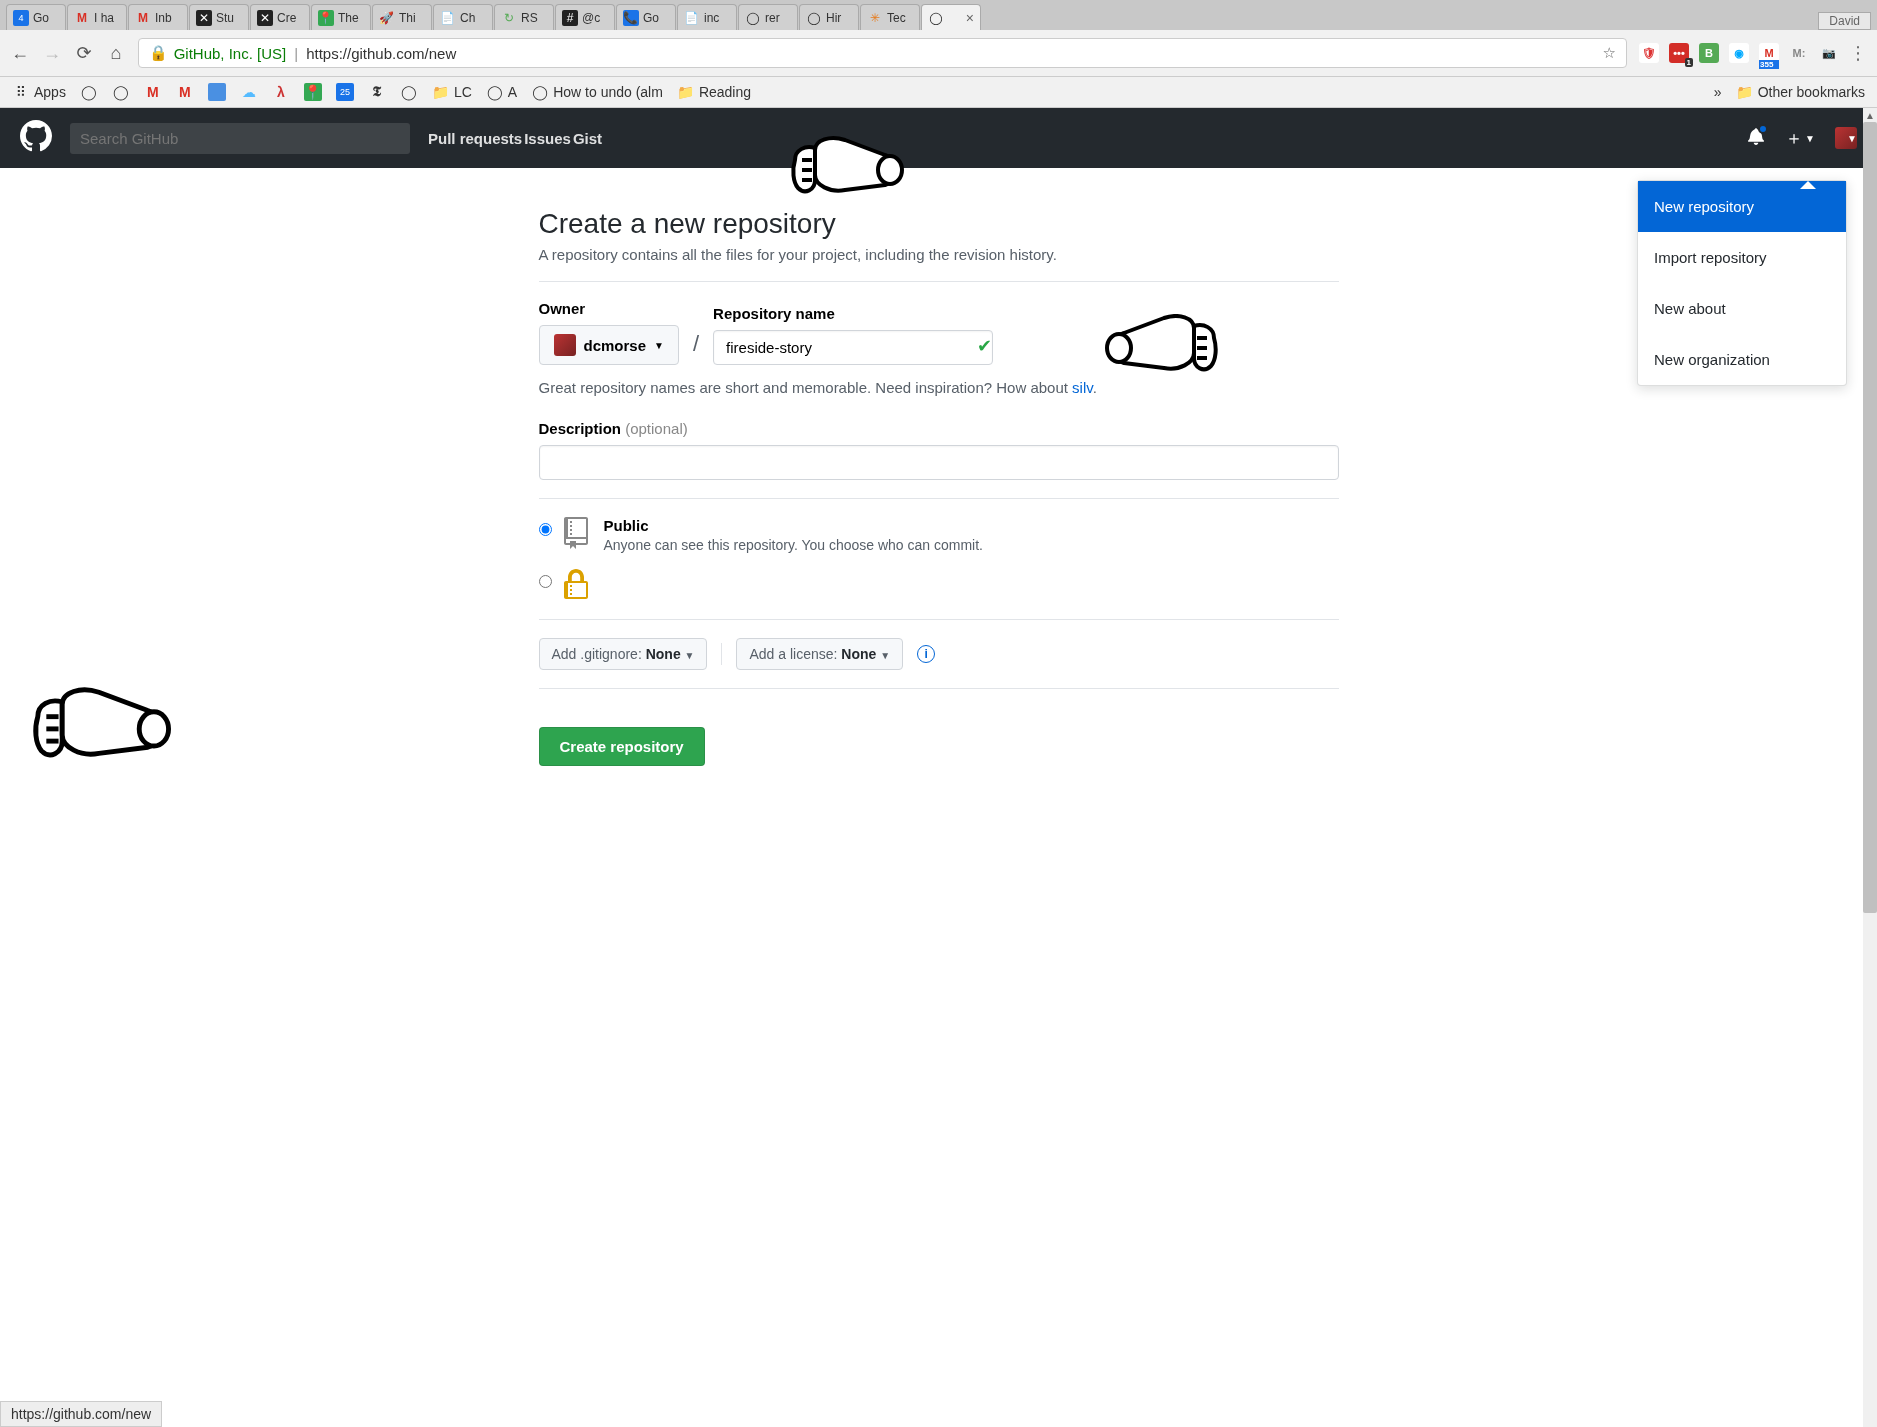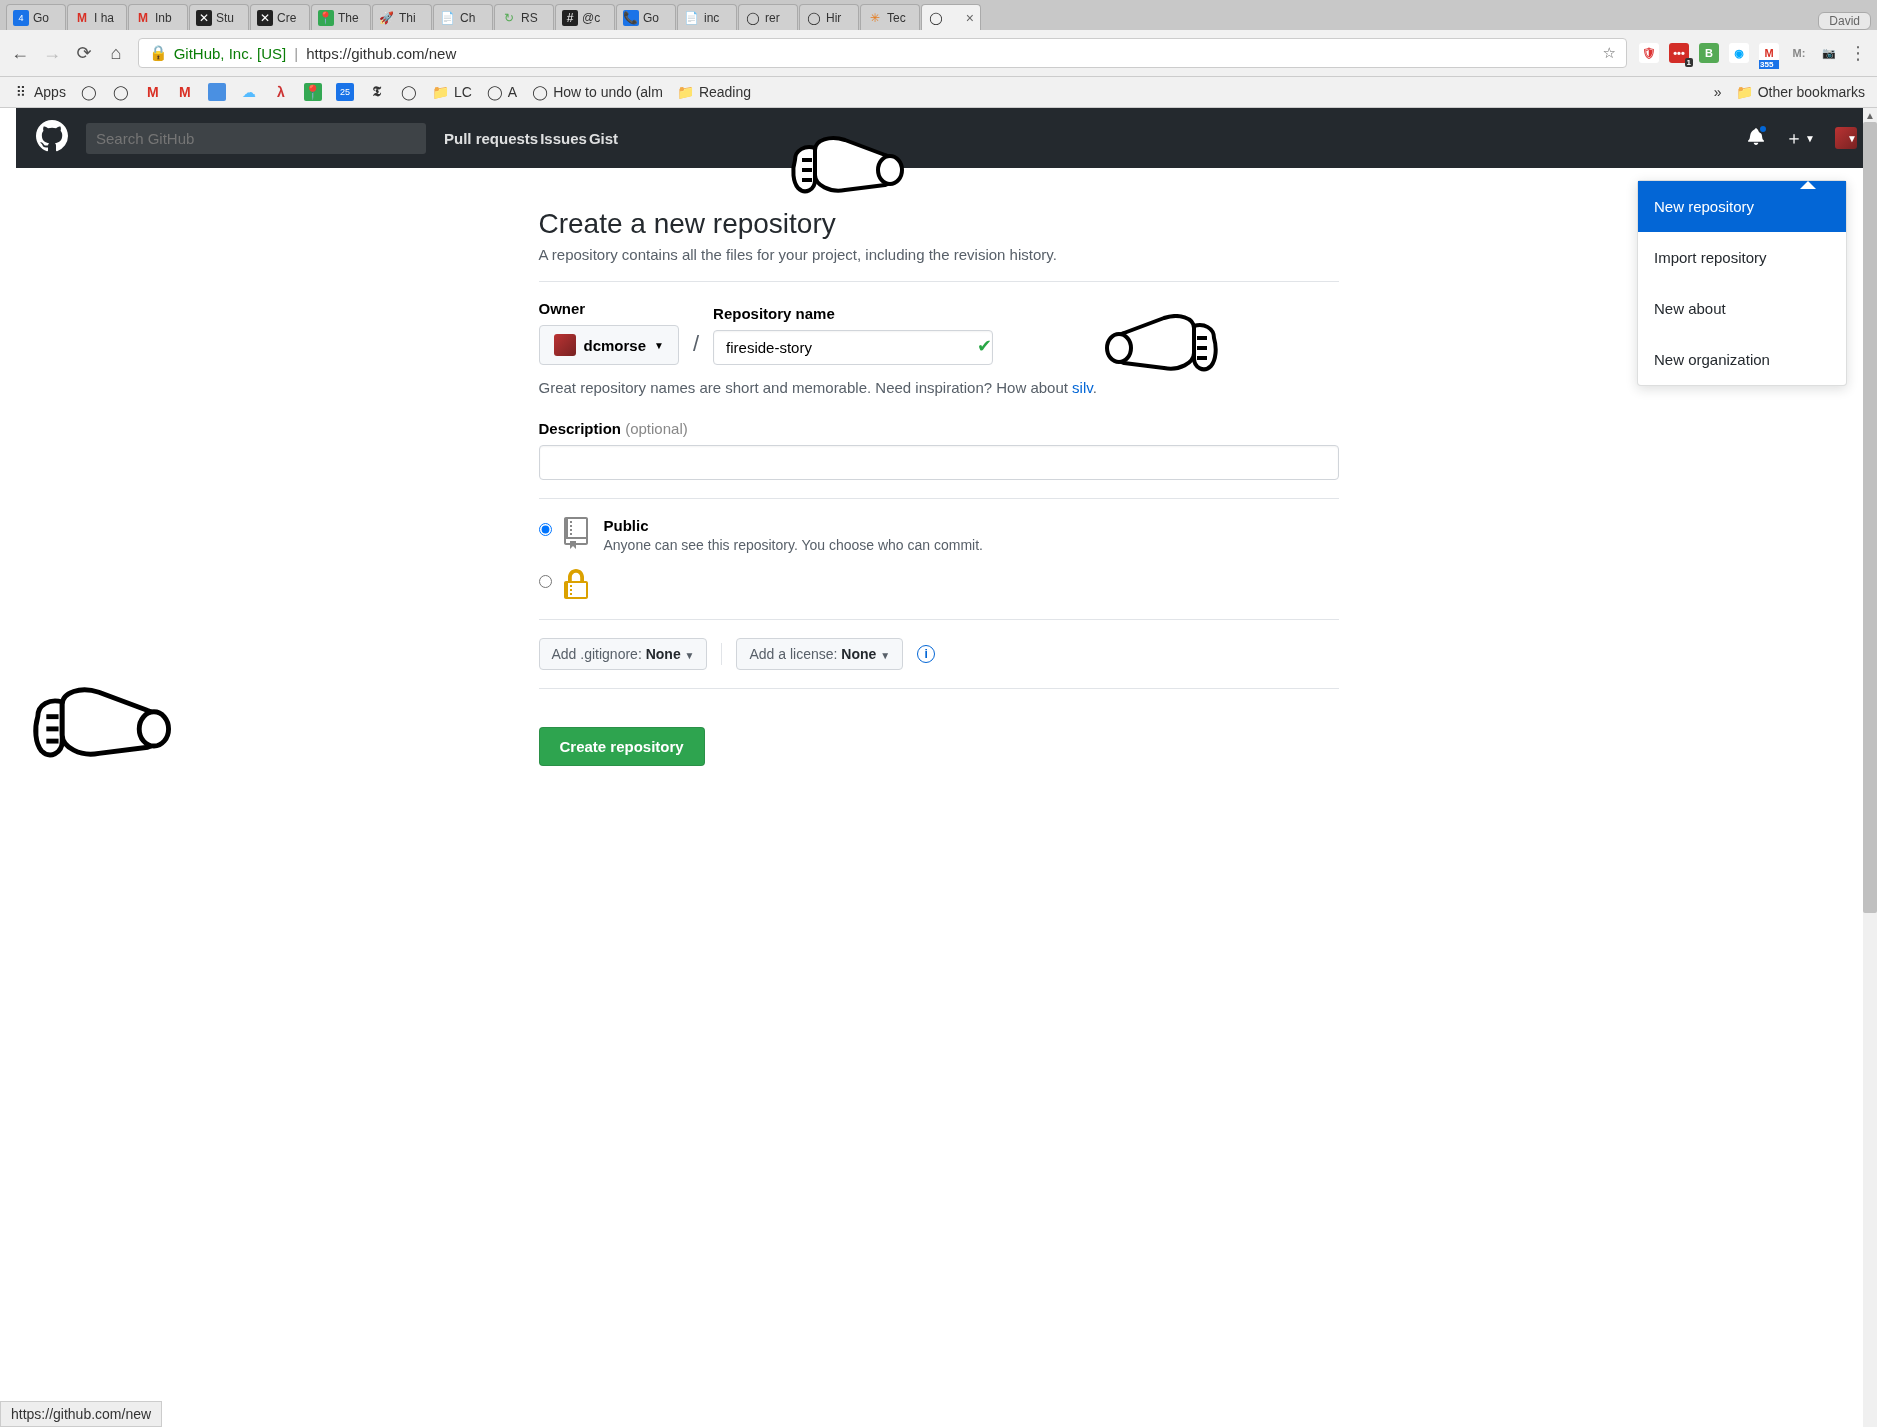--- a/index.html
+++ b/index.html
@@ -5,21 +5,21 @@
 * { margin: 0; padding: 0; box-sizing: border-box; font-family: -apple-system, BlinkMacSystemFont, "Segoe UI", Helvetica, Arial, sans-serif; }
 body { background: #fff; }
 
 
 .browser-chrome { background: #ddd; }
 .tab-strip { display: flex; align-items: flex-end; height: 30px; background: #c8c8c8; padding: 0 6px; }
 .tab { display: flex; align-items: center; height: 26px; padding: 0 6px; border-radius: 4px 4px 0 0; background: #d0d0d0; margin-right: 1px; font-size: 12px; color: #333; min-width: 60px; max-width: 70px; overflow: hidden; white-space: nowrap; border: 1px solid #aaa; border-bottom: none; }
 .tab.active { background: #f1f1f1; }
 .tab .favicon { width: 16px; height: 16px; margin-right: 4px; flex-shrink: 0; border-radius: 2px; }
 .tab .close { margin-left: auto; font-size: 14px; color: #666; }
-.user-badge { margin-left: auto; background: #e8e8e8; border: 1px solid #aaa; border-radius: 6px; padding: 1px 10px; font-size: 12px; color: #666; }
+.user-badge { margin-left: auto; background: #e8e8e8; border: 1px solid #aaa; border-radius: 0; padding: 1px 10px; font-size: 12px; color: #666; }
 
 .addr-bar { display: flex; align-items: center; padding: 8px 10px; background: #f1f1f1; border-bottom: 1px solid #ccc; gap: 12px; }
 .nav-btn { width: 20px; height: 20px; display: flex; align-items: center; justify-content: center; color: #555; font-size: 18px; }
 .nav-btn.disabled { color: #bbb; }
 .url-box { flex: 1; display: flex; align-items: center; background: #fff; border: 1px solid #ccc; border-radius: 4px; height: 30px; padding: 0 10px; font-size: 15px; }
 .lock { color: #0a7e07; margin-right: 6px; }
 .url-origin { color: #0a7e07; font-weight: 500; }
 .url-sep { color: #999; margin: 0 8px; }
 .url-path { color: #333; }
 .star { color: #666; margin-left: auto; }
@@ -27,21 +27,21 @@
 .ext-icon { width: 20px; height: 20px; border-radius: 3px; display: flex; align-items: center; justify-content: center; font-size: 11px; font-weight: bold; color: #fff; position: relative; }
 .chrome-menu { font-size: 18px; color: #666; }
 
 .bookmark-bar { display: flex; align-items: center; padding: 6px 12px; background: #f1f1f1; border-bottom: 1px solid #ccc; gap: 14px; font-size: 14px; color: #333; }
 .bm-item { display: flex; align-items: center; gap: 4px; }
 .bm-icon { width: 18px; height: 18px; display:flex; align-items:center; justify-content:center; }
 .bm-right { margin-left: auto; display: flex; align-items: center; gap: 14px; }
 .bm-folder { color: #555; }
 
 
-.gh-header { background: #24292e; color: rgba(255,255,255,0.7); display: flex; align-items: center; padding: 12px 20px; gap: 18px; margin-left: 16px; }
+.gh-header { background: #24292e; color: rgba(255,255,255,0.7); display: flex; align-items: center; padding: 12px 20px; gap: 18px; }
 .gh-logo { color: #fff; }
 .gh-search { background: rgba(255,255,255,0.12); border: none; border-radius: 3px; padding: 7px 10px; width: 340px; color: rgba(255,255,255,0.6); font-size: 15px; }
 .gh-nav { display: flex; gap: 2px; }
 .gh-nav-link { color: rgba(255,255,255,0.85); font-weight: 600; font-size: 15px; }
 .gh-right { margin-left: auto; display: flex; align-items: center; gap: 20px; }
 .gh-bell { position: relative; color: #fff; }
 .gh-bell .dot { position: absolute; top: -3px; right: -3px; width: 10px; height: 10px; background: #0366d6; border-radius: 50%; border: 2px solid #24292e; }
 .gh-plus { color: #fff; font-size: 18px; display:flex; align-items:center; gap:2px;}
 .gh-avatar { width: 22px; height: 22px; border-radius: 3px; background: linear-gradient(135deg,#b33,#722); display:flex; align-items:center; gap:3px;}
 

